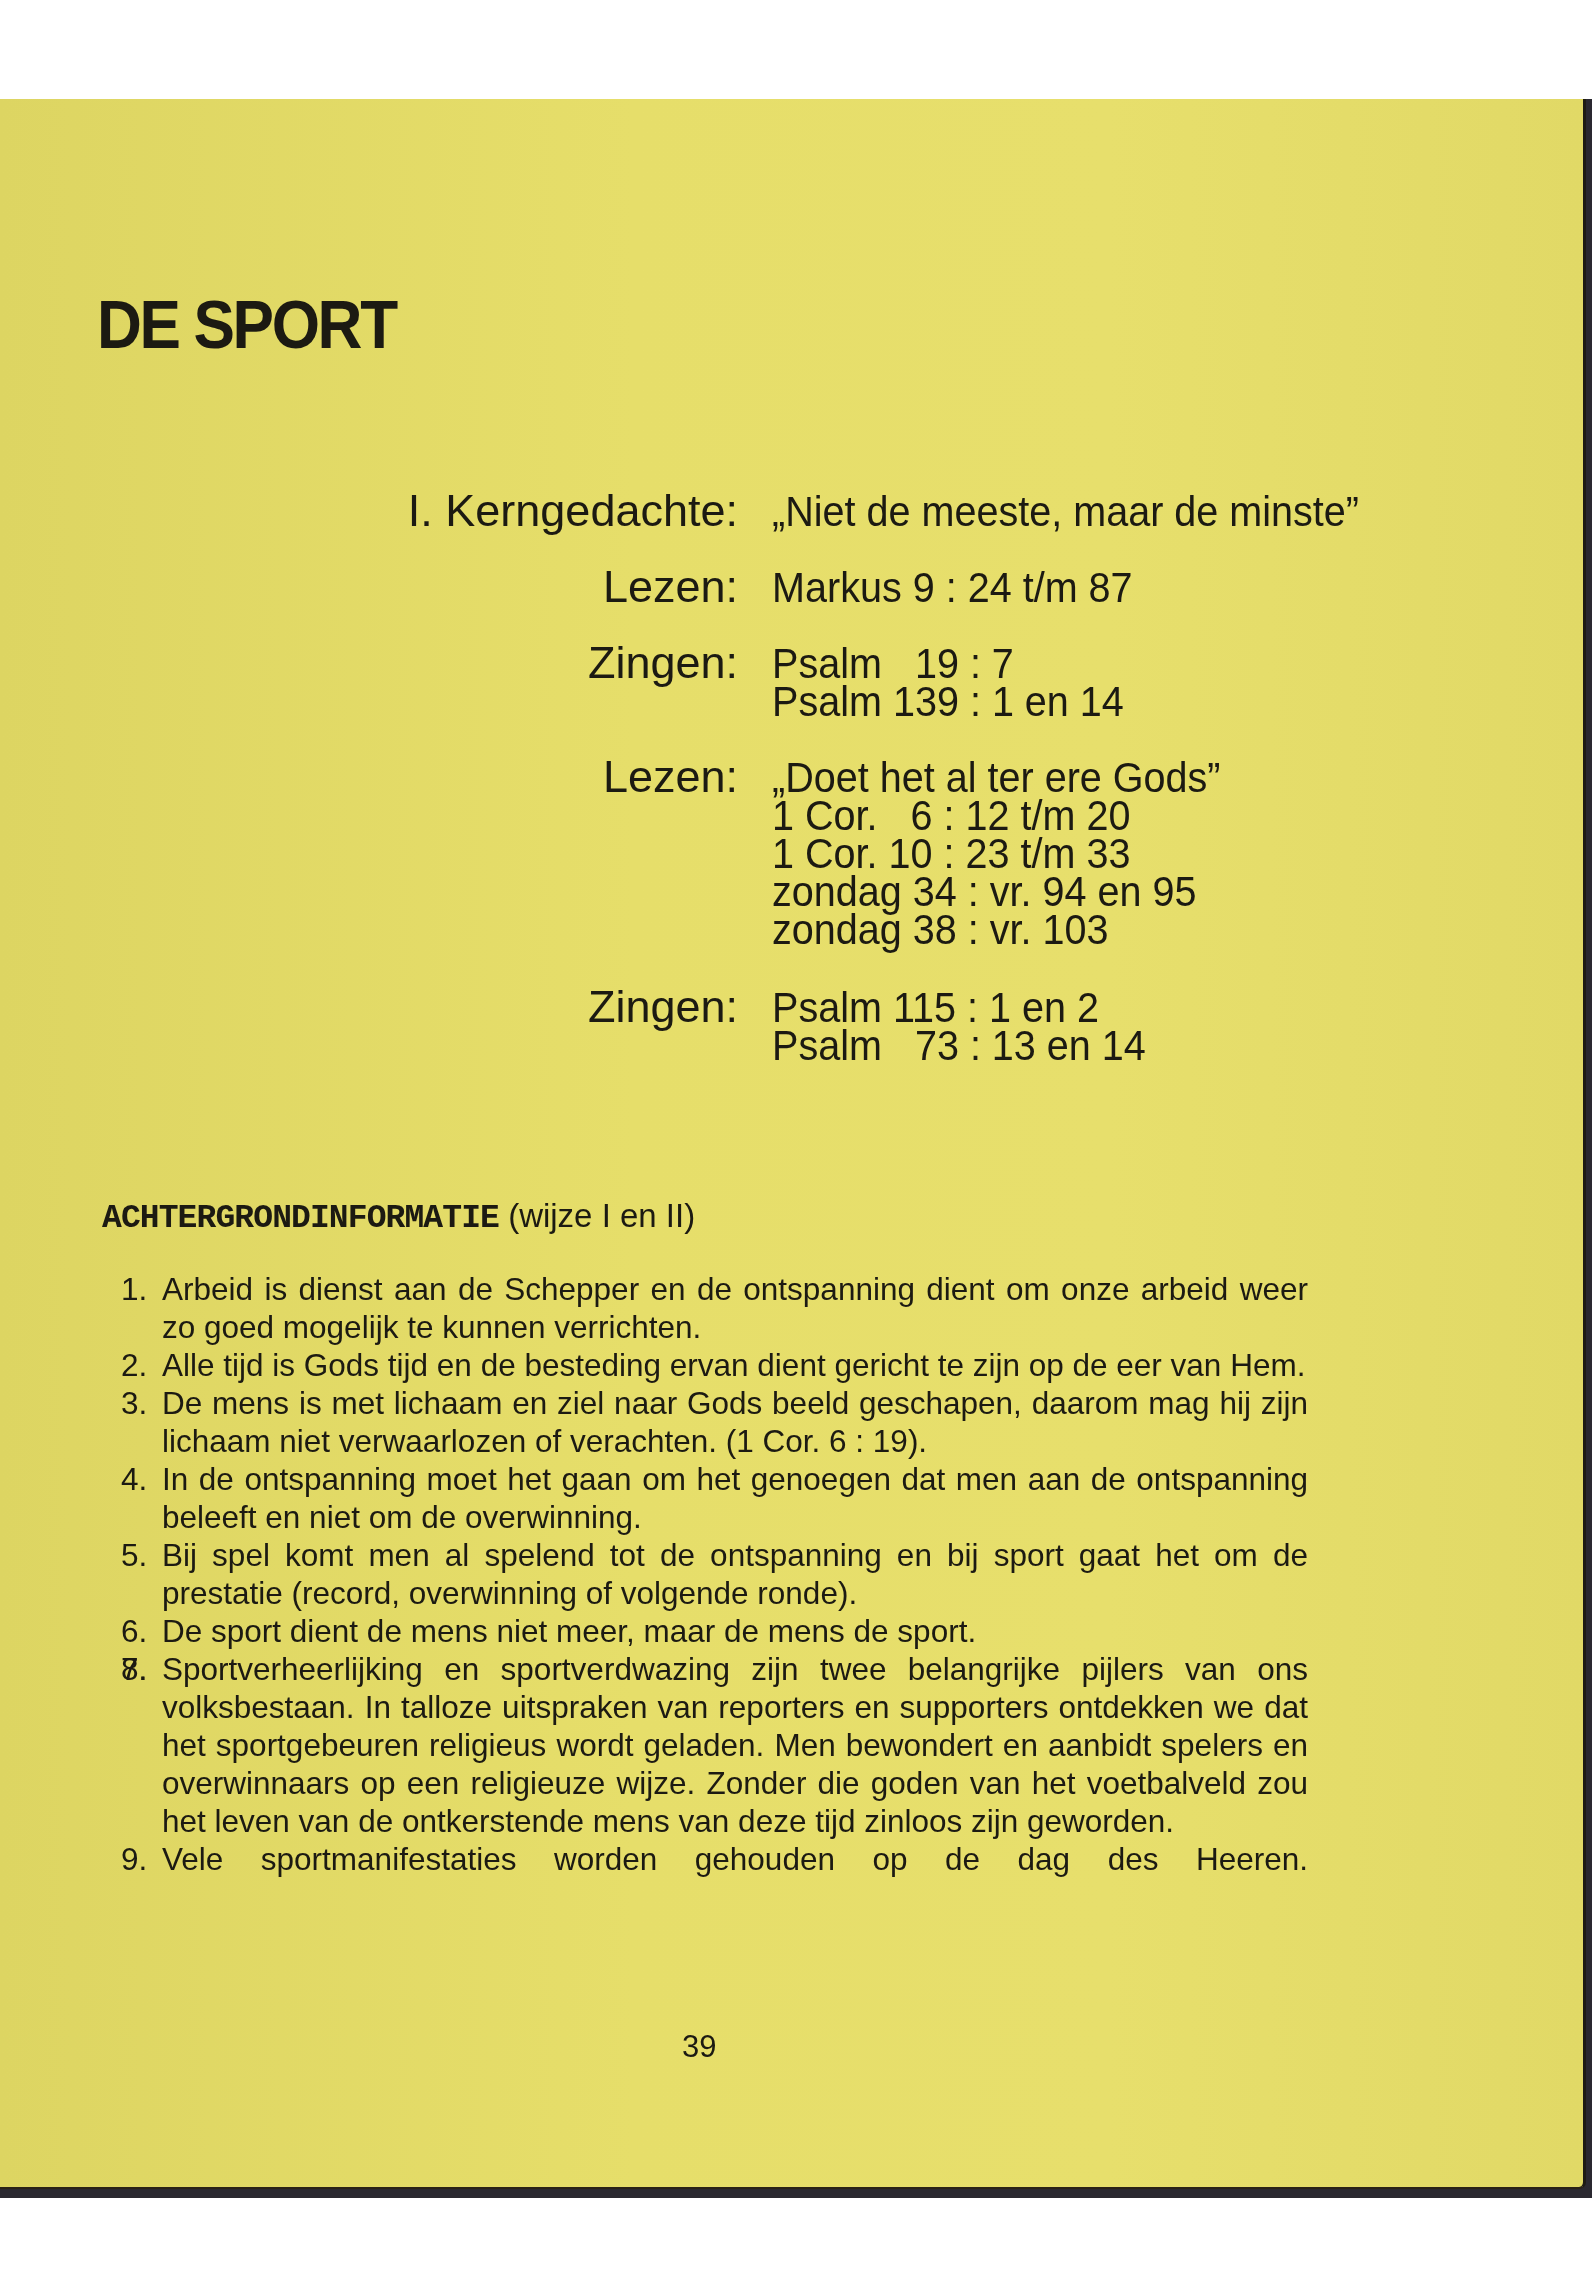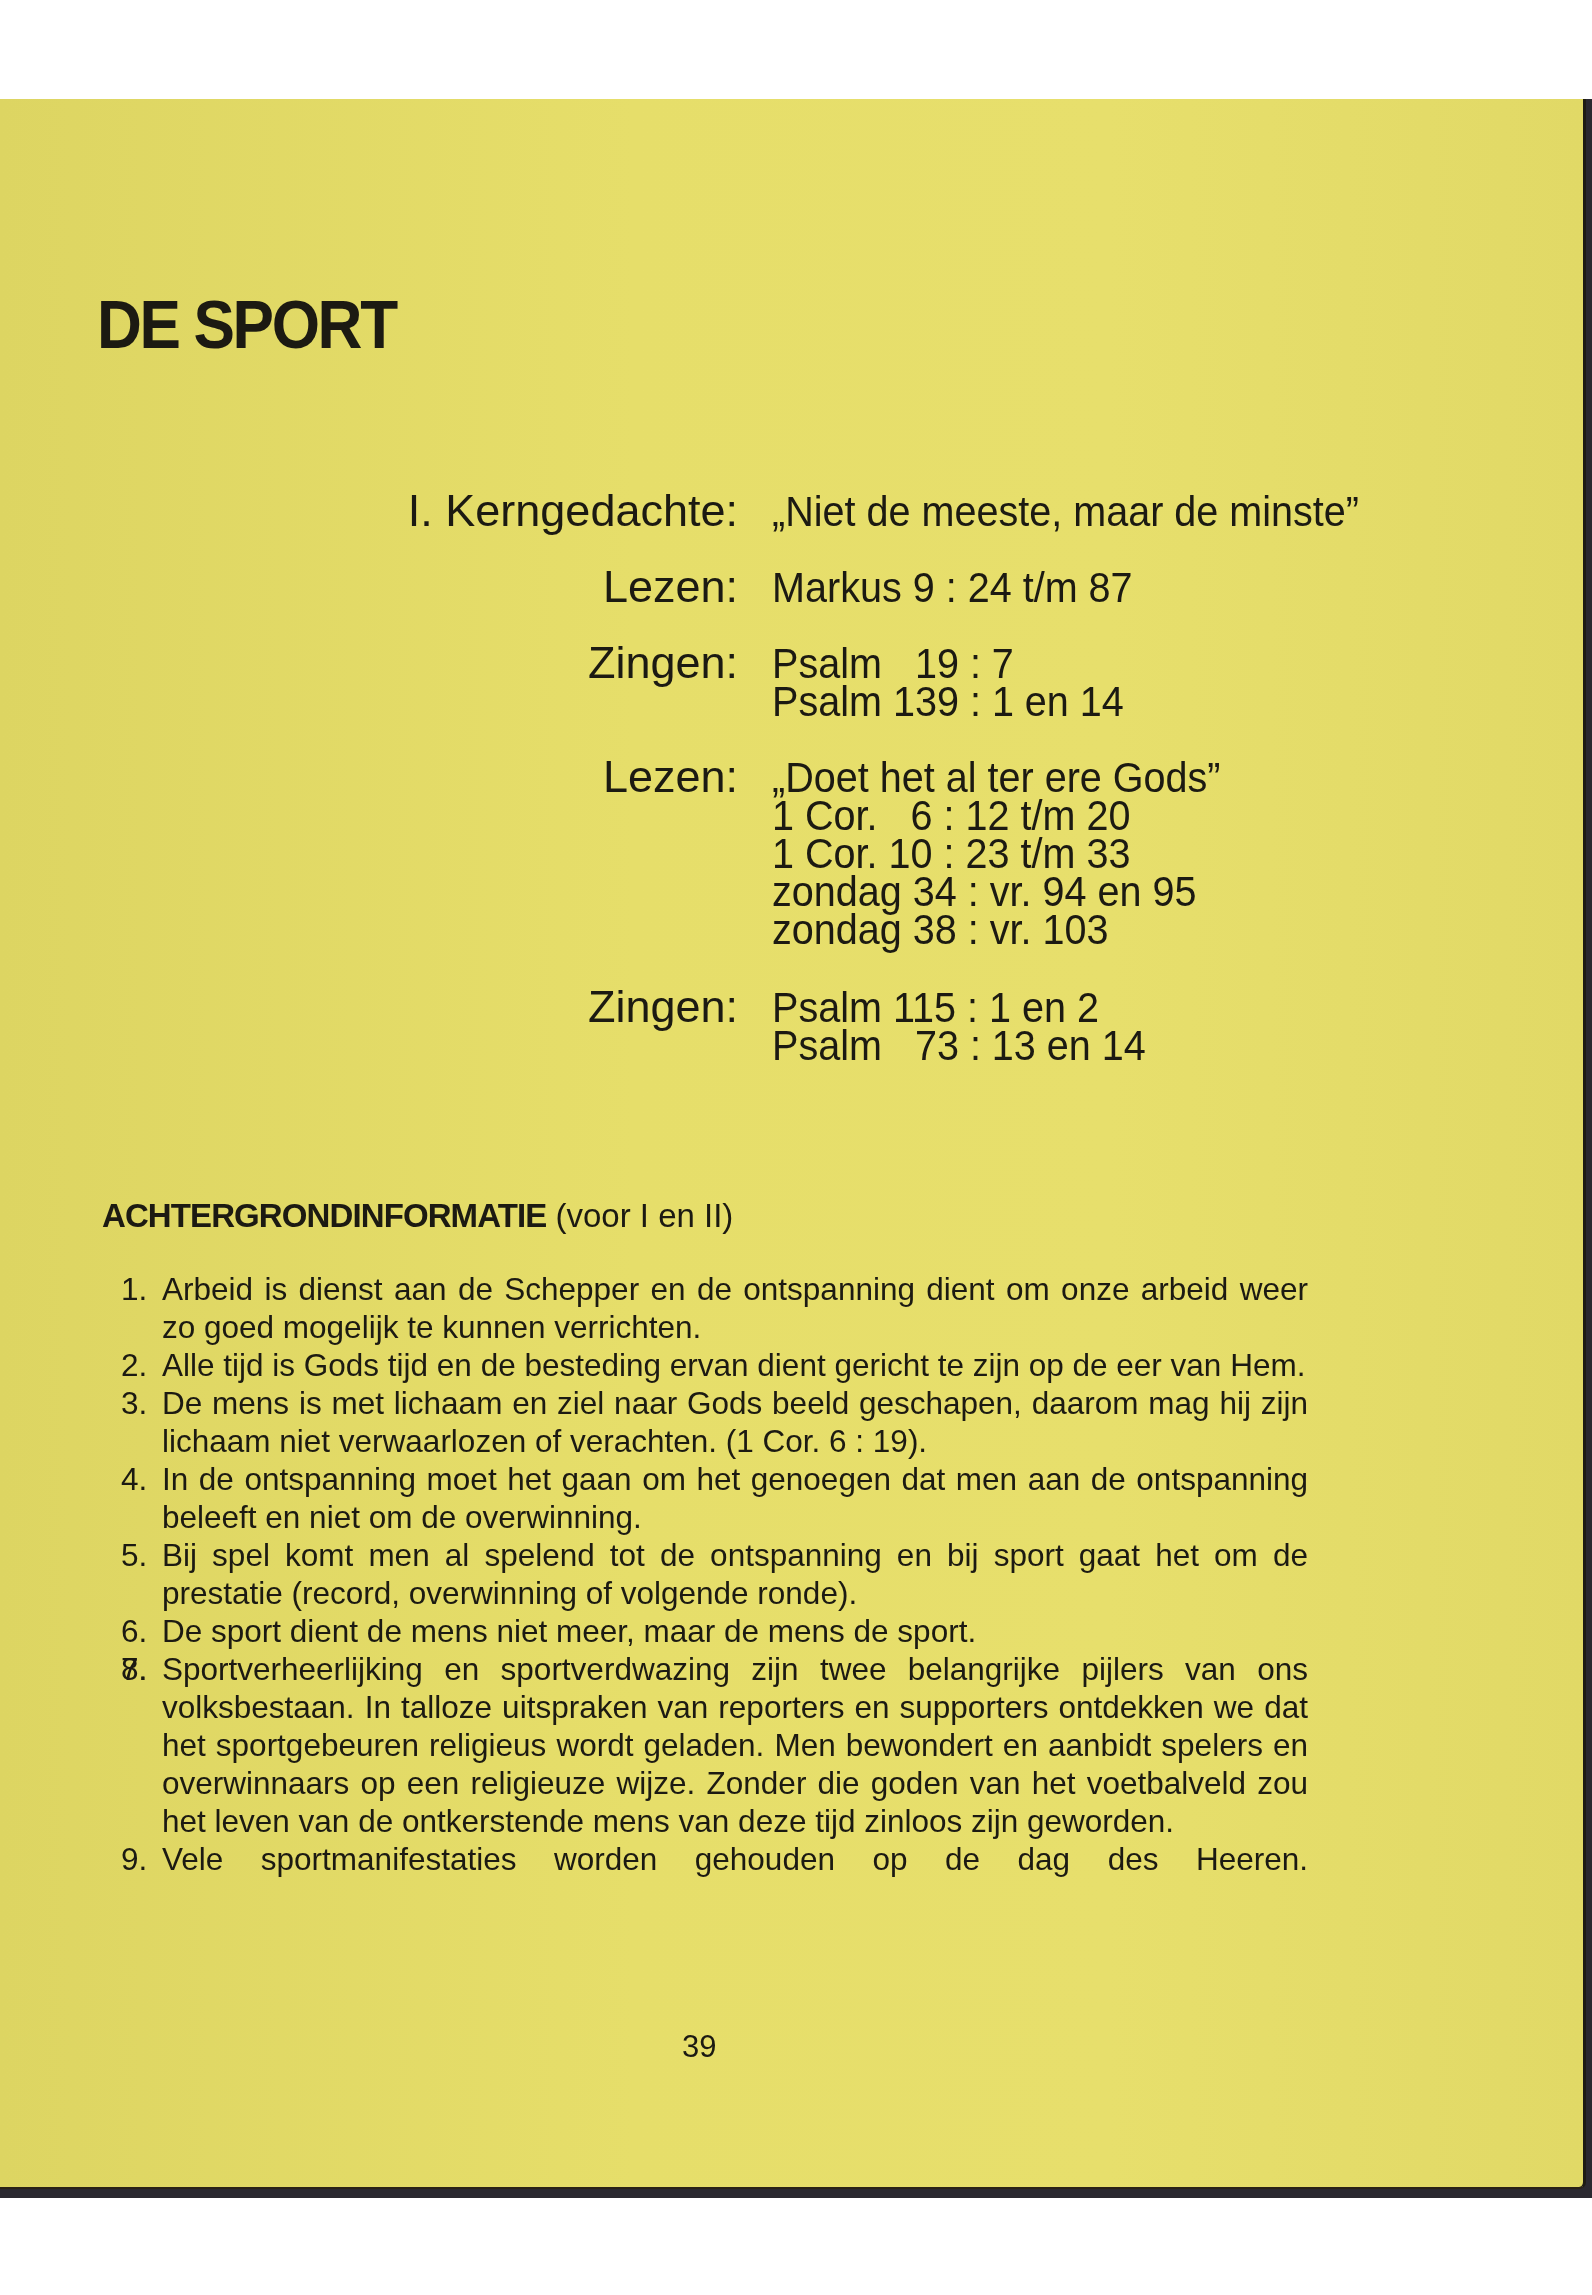--- a/index.html
+++ b/index.html
@@ -84,20 +84,21 @@
     position: absolute;
     left: 102px;
     top: 1197px;
     font-size: 33px;
     line-height: 38px;
     white-space: nowrap;
   }
   .section-heading .strong {
     font-weight: bold;
     letter-spacing: -0.9px;
+    font-family: Liberation Mono, monospace;
   }
   .list {
     position: absolute;
     left: 121px;
     top: 1270px;
     width: 1187px;
     margin: 0;
     padding: 0;
     list-style: none;
   }
@@ -168,21 +169,21 @@
   <div class="prog-row" style="top:496px;">
     <div class="prog-label">Zingen:</div>
     <div class="prog-values">
       <div class="prog-line">Psalm 115 : 1 en 2</div>
       <div class="prog-line">Psalm   73 : 13 en 14</div>
     </div>
   </div>
 </div>
 
 <h2 class="section-heading" style="margin:0;font-weight:normal;">
-  <span class="strong">ACHTERGRONDINFORMATIE</span><span> (voor I en II)</span>
+  <span class="strong">ACHTERGRONDINFORMATIE</span><span> (wijze I en II)</span>
 </h2>
 
 <ol class="list">
   <li class="list-item">
     <span class="list-num">1.</span>
     <span>Arbeid is dienst aan de Schepper en de ontspanning dient om onze arbeid weer zo goed mogelijk te kunnen verrichten.</span>
   </li>
   <li class="list-item">
     <span class="list-num">2.</span>
     <span>Alle tijd is Gods tijd en de besteding ervan dient gericht te zijn op de eer van Hem.</span>

